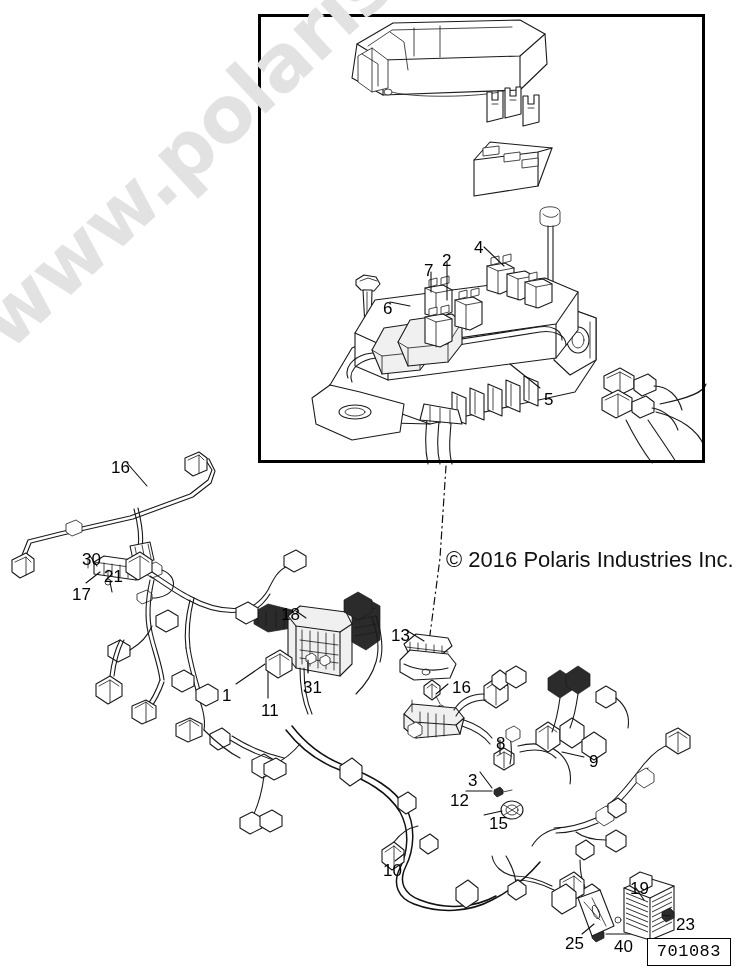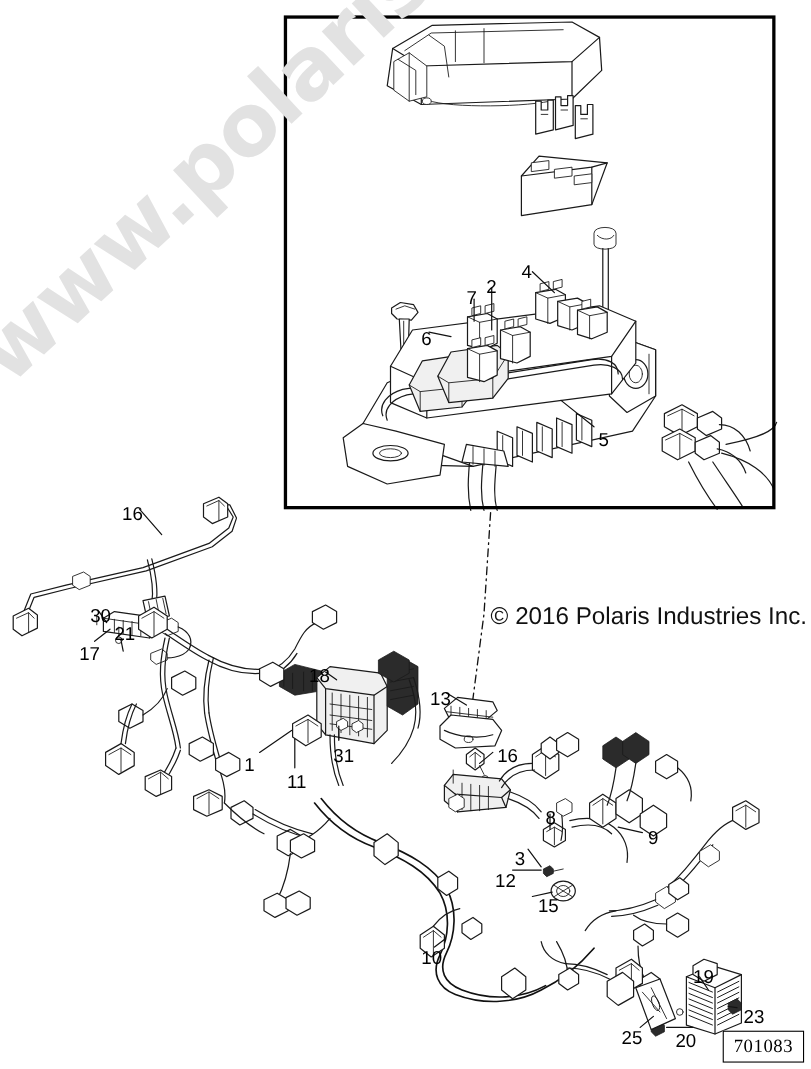--- a/index.html
+++ b/index.html
@@ -64,21 +64,21 @@
     color:#111;
     white-space:nowrap;
     z-index:10;
   }
 
   .partnum-box{
     position:absolute;
     right:6px;bottom:6px;
     border:1.5px solid #000;
     padding:3px 9px 4px 9px;
-    font-family:Liberation Serif, serif;
+    font-family:Liberation Mono, monospace;
     font-size:17px;
     letter-spacing:0.5px;
     background:#fff;
     z-index:11;
   }
 
   
   svg .ln{fill:none;stroke:#1a1a1a;stroke-width:1.1;stroke-linecap:round;stroke-linejoin:round;}
   svg .ln-t{fill:none;stroke:#1a1a1a;stroke-width:0.8;stroke-linecap:round;stroke-linejoin:round;}
   svg .ln-h{fill:none;stroke:#111;stroke-width:1.5;stroke-linecap:round;stroke-linejoin:round;}
@@ -517,21 +517,21 @@
   <div class="callout" style="left:383px;top:862px">10</div>
   <div class="callout" style="left:261px;top:702px">11</div>
   <div class="callout" style="left:450px;top:792px">12</div>
   <div class="callout" style="left:391px;top:627px">13</div>
   <div class="callout" style="left:111px;top:459px">16</div>
   <div class="callout" style="left:489px;top:815px">15</div>
   <div class="callout" style="left:452px;top:679px">16</div>
   <div class="callout" style="left:72px;top:586px">17</div>
   <div class="callout" style="left:281px;top:606px">18</div>
   <div class="callout" style="left:630px;top:880px">19</div>
-  <div class="callout" style="left:614px;top:938px">20</div>
+  <div class="callout" style="left:614px;top:938px">40</div>
   <div class="callout" style="left:104px;top:568px">21</div>
   <div class="callout" style="left:303px;top:679px">31</div>
   <div class="callout" style="left:676px;top:916px">23</div>
   <div class="callout" style="left:82px;top:551px">30</div>
   <div class="callout" style="left:565px;top:935px">25</div>
 
   <div class="copyright">© 2016 Polaris Industries Inc.</div>
   <div class="partnum-box">701083</div>
 
 </div>

